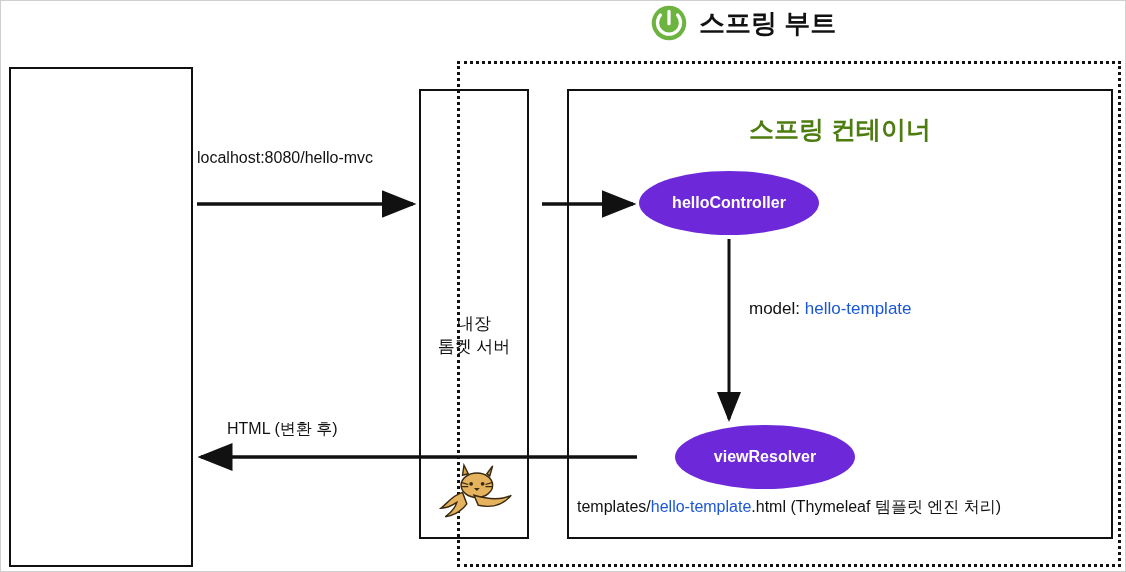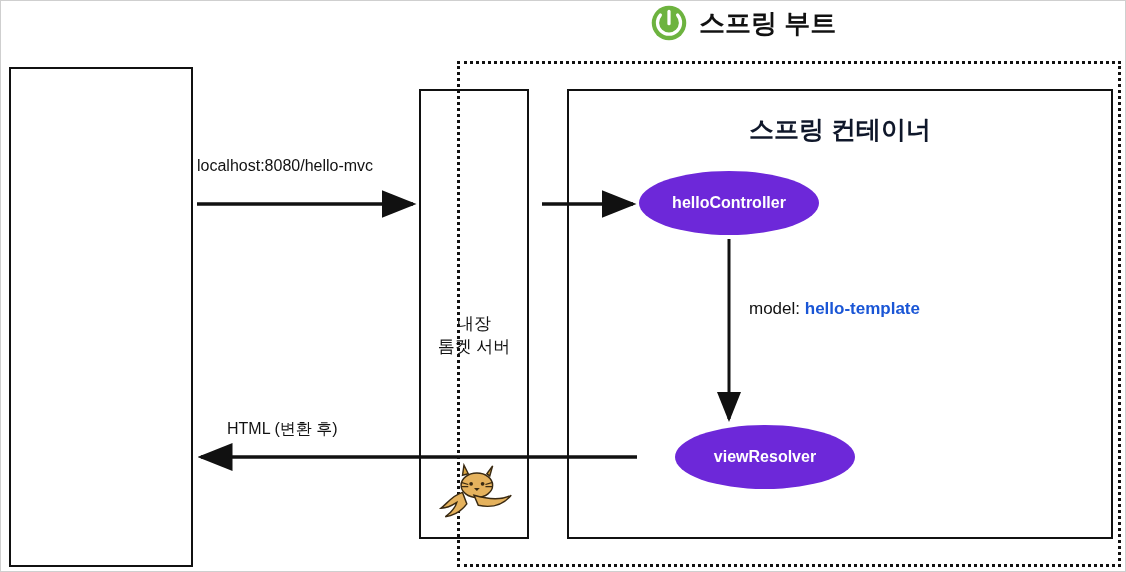--- a/index.html
+++ b/index.html
@@ -76,21 +76,21 @@
   #tomcat-label  { left: 418px; top: 280px; width: 110px; margin-top: 32px; }
 
   #container-title {
     position: absolute;
     left: 566px;
     top: 112px;
     width: 546px;
     text-align: center;
     font-size: 25px;
     font-weight: bold;
-    color: #0f172a;
+    color: #4d7c0f;
   }
 
   
   .ellipse {
     position: absolute;
     border-radius: 50%;
     background: #6d28d9;
     color: #ffffff;
     display: flex;
     align-items: center;
@@ -112,26 +112,26 @@
     pointer-events: none;
   }
 
   
   .free-label {
     position: absolute;
     font-size: 16px;
     color: #111111;
     white-space: nowrap;
   }
-  #req-url   { left: 196px; top: 156px; }
+  #req-url   { left: 196px; top: 148px; }
   #resp-html { left: 226px; top: 418px; }
   #return-line { left: 748px; top: 298px; font-size: 17px; }
   #model-line  { left: 748px; top: 336px; font-size: 17px; }
   #template-line { left: 576px; top: 496px; font-size: 16px; }
-  .blue { color: #1a56d6; font-weight: bold; }
+  .blue { color: #1a56d6; font-weight: normal; }
 
   
   #tomcat-cat {
     position: absolute;
     left: 430px;
     top: 462px;
     width: 86px;
     height: 66px;
   }
 </style>
@@ -200,14 +200,17 @@
     <line x1="636" y1="456" x2="200" y2="456" stroke="#111111" stroke-width="3.5" marker-end="url(#arrowhead)"></line>
   </svg>
 
   <div class="free-label" id="req-url">localhost:8080/hello-mvc</div>
   <div class="free-label" id="resp-html">HTML (변환 후)</div>
 
   <div class="free-label" id="return-line">
     <span>model: </span><span class="blue">hello-template</span>
   </div>
 
+  <div class="free-label" id="template-line">
+    <span>templates/</span><span class="blue">hello-template</span><span>.html (Thymeleaf 템플릿 엔진 처리)</span>
+  </div>
 
 </div>
 
 </body></html>

